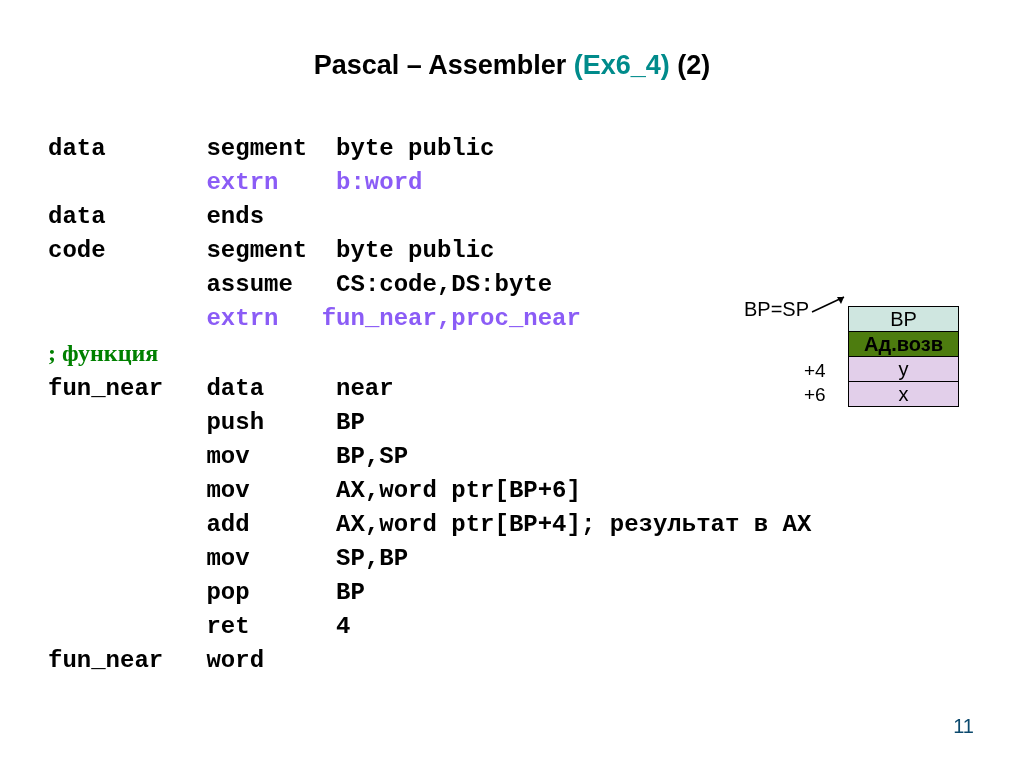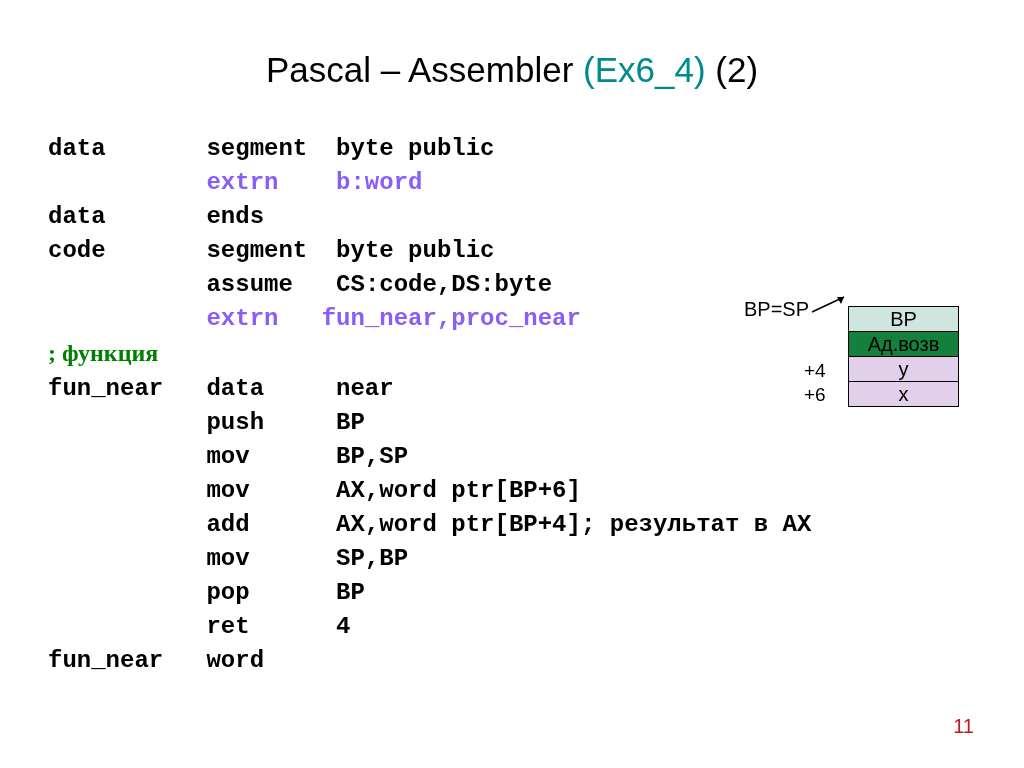--- a/index.html
+++ b/index.html
@@ -10,22 +10,22 @@
     font-family: Arial, Helvetica, sans-serif;
     position: relative;
     overflow: hidden;
   }
   .title {
     position: absolute;
     top: 50px;
     left: 0;
     width: 100%;
     text-align: center;
-    font-size: 35px;
-    font-weight: normal;
+    font-size: 27px;
+    font-weight: bold;
     color: #000;
   }
   .title .teal { color: #008b8b; }
   .code-block {
     position: absolute;
     top: 98px;
     left: 48px;
     font-family: "Courier New", Courier, monospace;
     font-size: 24px;
     font-weight: bold;
@@ -67,37 +67,37 @@
   .table td {
     width: 110px;
     height: 25px;
     border: 1.5px solid #000;
     text-align: center;
     font-size: 20px;
     vertical-align: middle;
     padding: 0;
   }
   .c-bp   { background: #cfe6e0; color:#000; }
-  .c-ret  { background: #15803d; color:#000; }
+  .c-ret  { background: #4d7c0f; color:#000;font-weight:bold; }
   .c-y    { background: #e2cfea; color:#000; }
   .c-x    { background: #e2cfea; color:#000; font-style: normal; }
   .off4, .off6 {
     position: absolute;
     left: 64px;
     color: #000;
     font-size: 19px;
   }
   .off4 { top: 70px; }
   .off6 { top: 94px; }
   .page-num {
     position: absolute;
     bottom: 30px;
     right: 50px;
     font-size: 20px;
-    color: #b91c1c;
+    color: #0c4a6e;
     text-align: center;
   }
 </style>
 </head>
 <body>
 
 <div class="title">
   <span>Pascal – Assembler </span><span class="teal">(Ex6_4)</span><span> (2)</span>
 </div>
 

